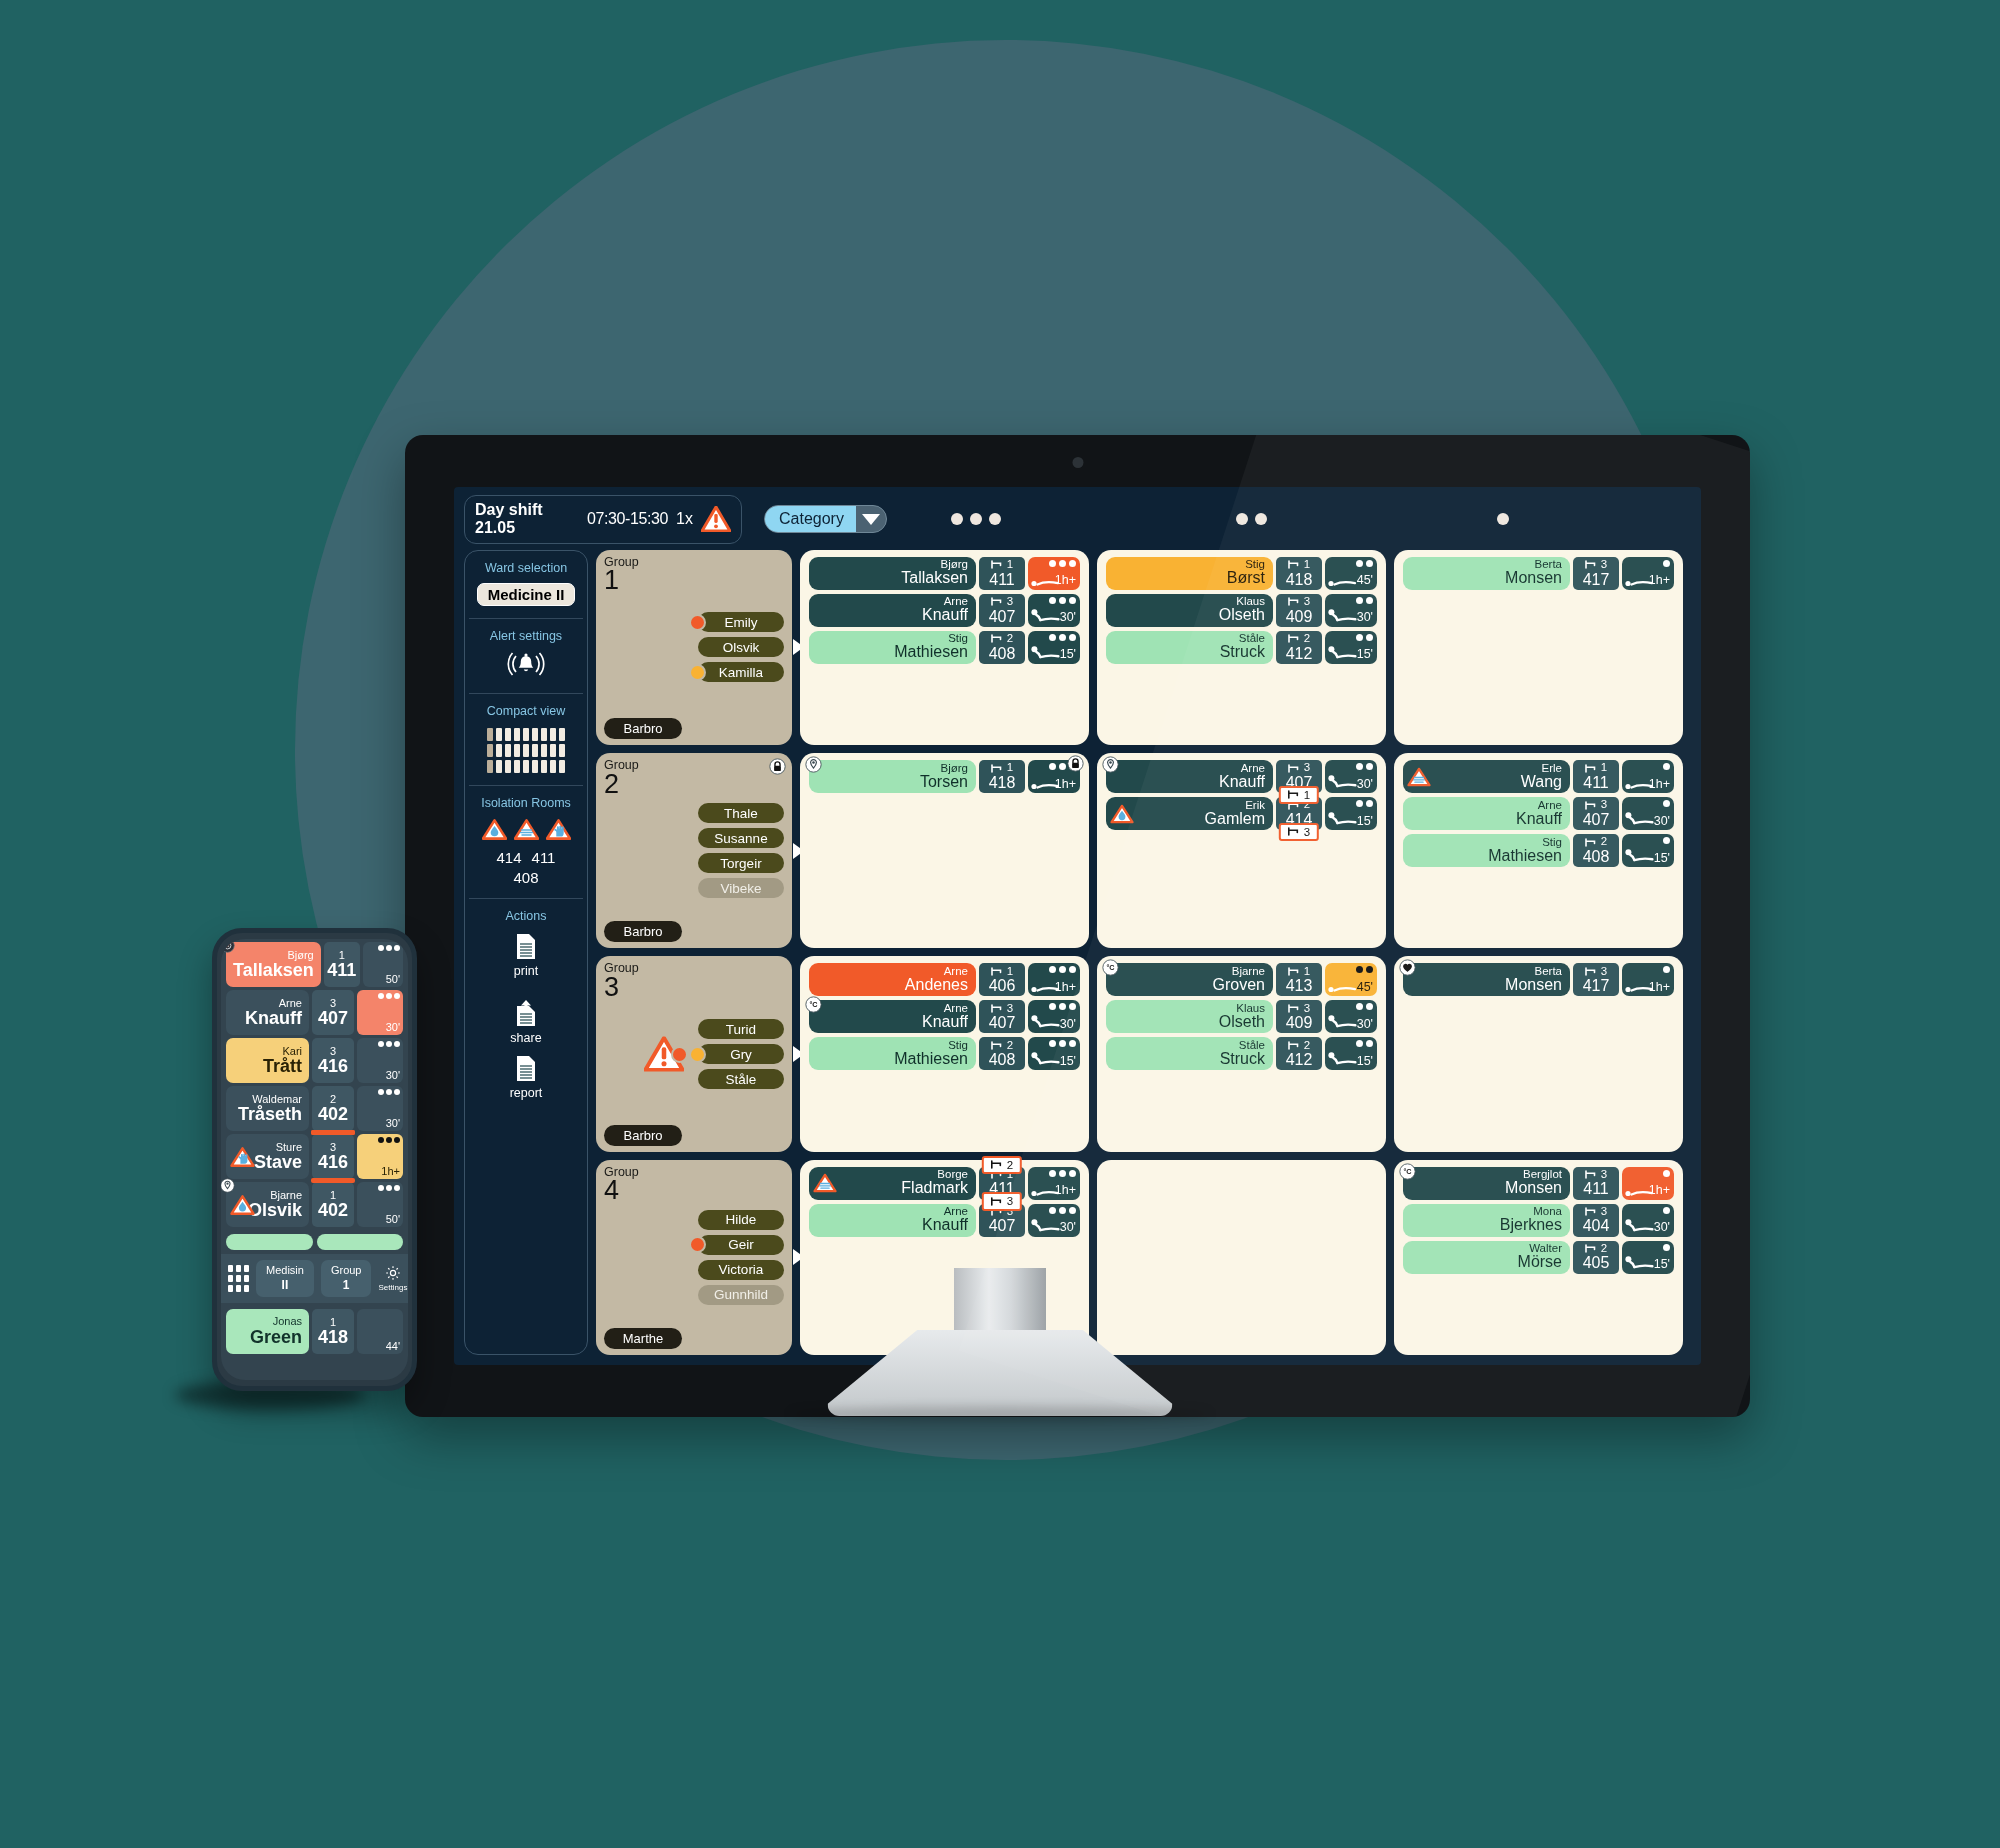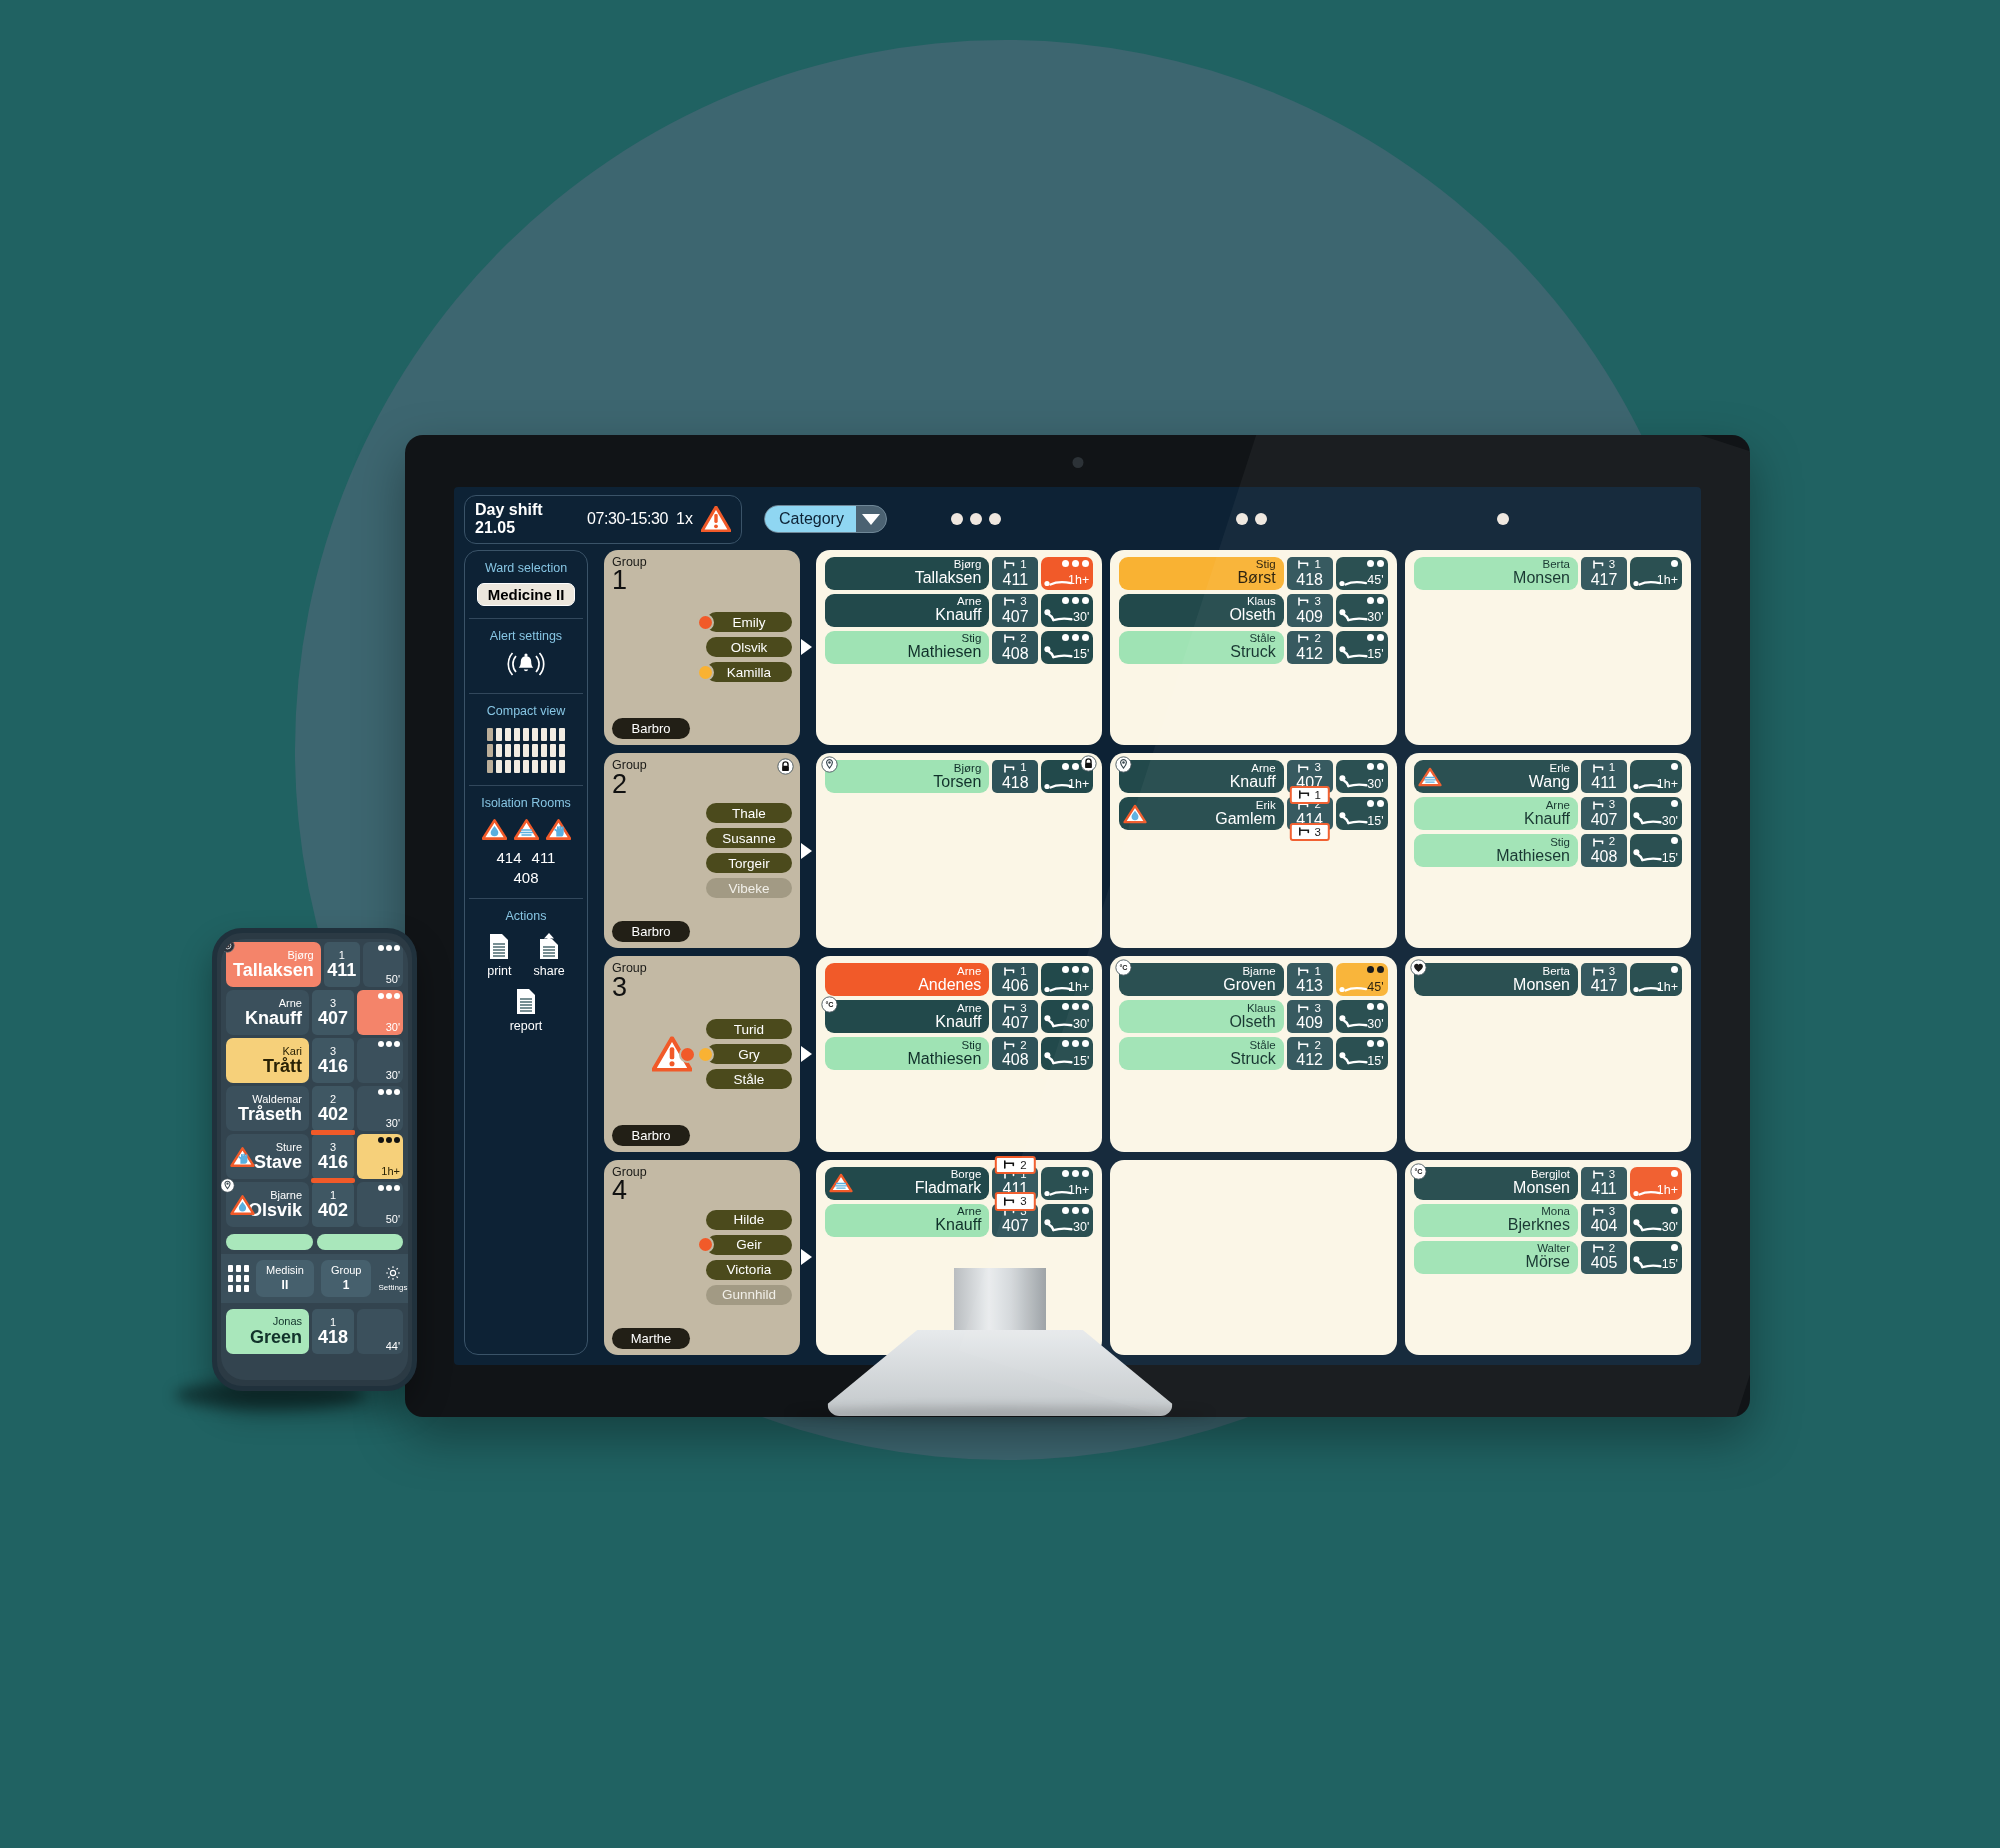--- a/index.html
+++ b/index.html
@@ -77,42 +77,42 @@
     height:100%; display:flex; align-items:center; font-weight:500;
   }
   .category-pill .caret{
     width:30px; height:100%; display:flex; align-items:center; justify-content:center;
   }
   .caret-glyph { width:0;height:0;border-left:9px solid transparent;border-right:9px solid transparent;border-top:11px solid #fff; }
   .dotgroup { display:flex; gap:7px; }
   .dotgroup .d { width:12px;height:12px;border-radius:50%;background:#efe7df; }
 
   
-  .screen-body { flex:1; display:flex; gap:16px; padding:2px 10px 10px 10px; min-height:0; }
+  .screen-body { flex:1; display:flex; gap:8px; padding:2px 18px 10px 10px; min-height:0; }
 
   
   .sidebar {
     width:124px; border:1px solid #3a5368; border-radius:14px;
     padding:8px 4px; display:flex; flex-direction:column; align-items:center;
     gap:2px; color:#fff; flex:none;
   }
   .side-title { color:#87c6e4; font-size:12.5px; text-align:center; margin-top:2px; }
   .ward-chip {
     margin-top:6px; background:#ece7dd; color:#000000; font-weight:bold;
     font-size:15px; padding:2px 10px; border-radius:7px; border:1px solid #fff;
   }
   .side-sep { width:100%; height:1px; background:#32485c; margin:10px 0 6px; }
   .bell-wrap { margin-top:6px; }
   .compact-grid { display:grid; grid-template-columns:repeat(9,6px); gap:3px; margin-top:8px; }
   .compact-grid i { display:block; width:6px; height:13px; background:#f2ece2; border-radius:1px; }
   .compact-grid i.dim { background:#bbae99; }
   .iso-icons { display:flex; gap:7px; margin-top:7px; }
   .iso-nums { display:flex; gap:10px; font-size:15px; margin-top:3px; }
   .iso-nums2 { font-size:15px; margin-top:1px; }
-  .actions-row { display:flex; gap:22px; margin-top:8px; }
+  .actions-row { display:flex; gap:22px; margin-top:8px;flex-direction:column; }
   .act { display:flex; flex-direction:column; align-items:center; gap:1px; }
   .act span { font-size:12.5px; }
 
   
   .groups-col { width:196px; display:flex; flex-direction:column; gap:8px; flex:none; }
   .group-card {
     flex:1; background:#c3b9a4; border-radius:14px; position:relative;
     padding:6px 8px; display:flex; min-height:0;
   }
   .grp-left { display:flex; flex-direction:column; justify-content:space-between; width:84px; }

